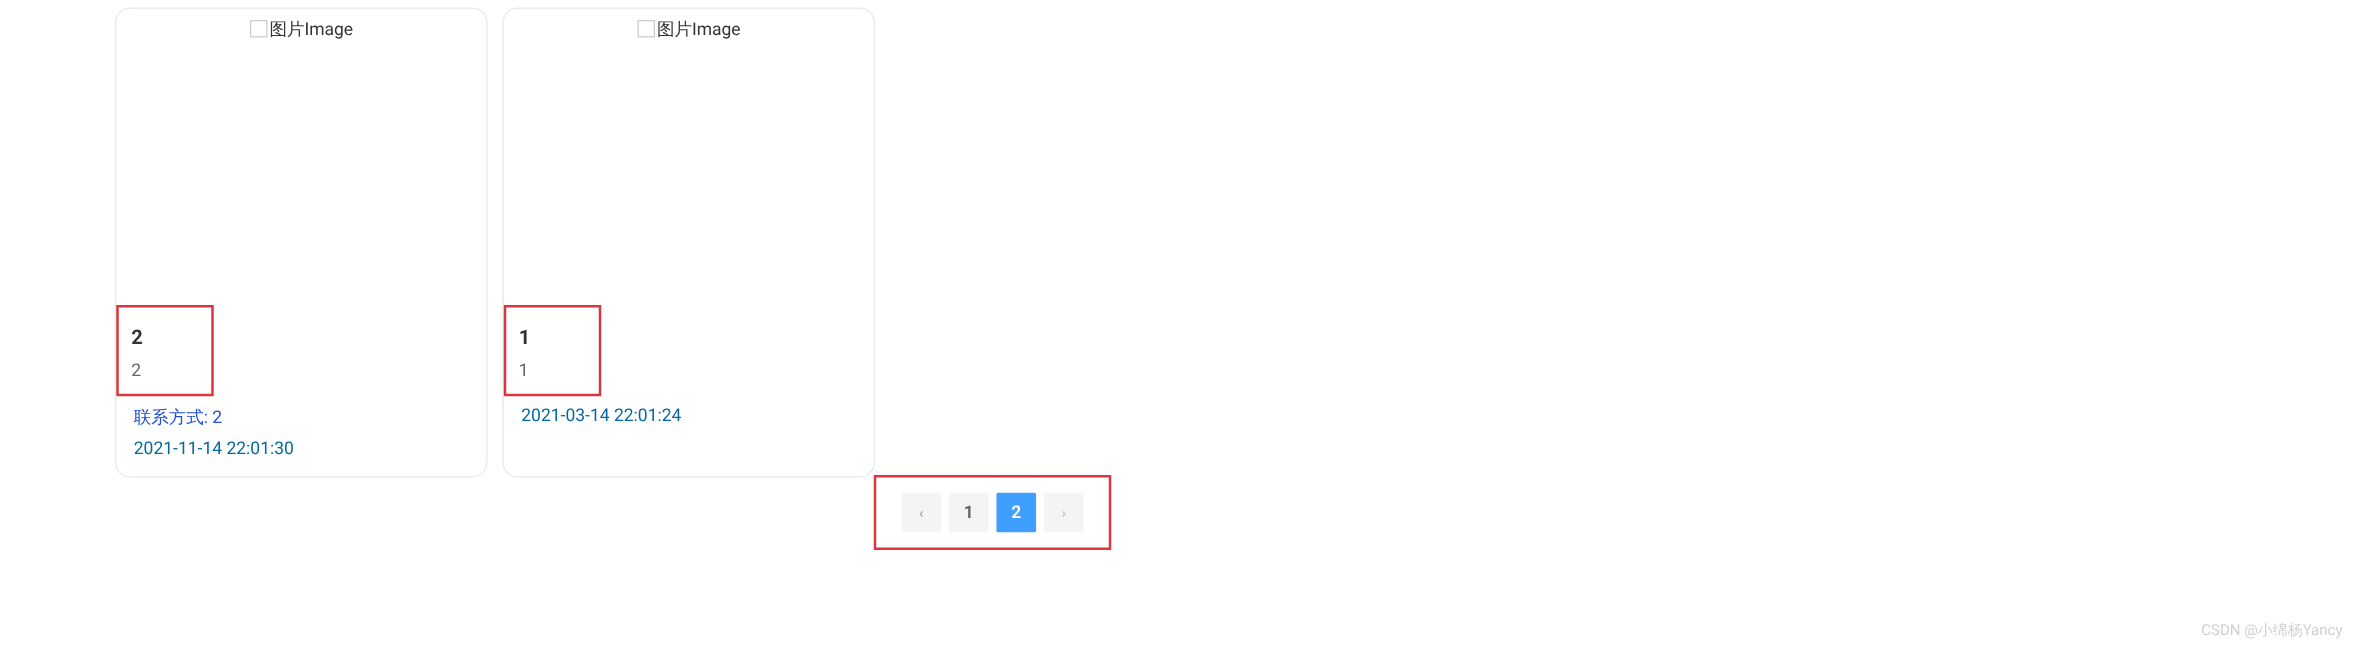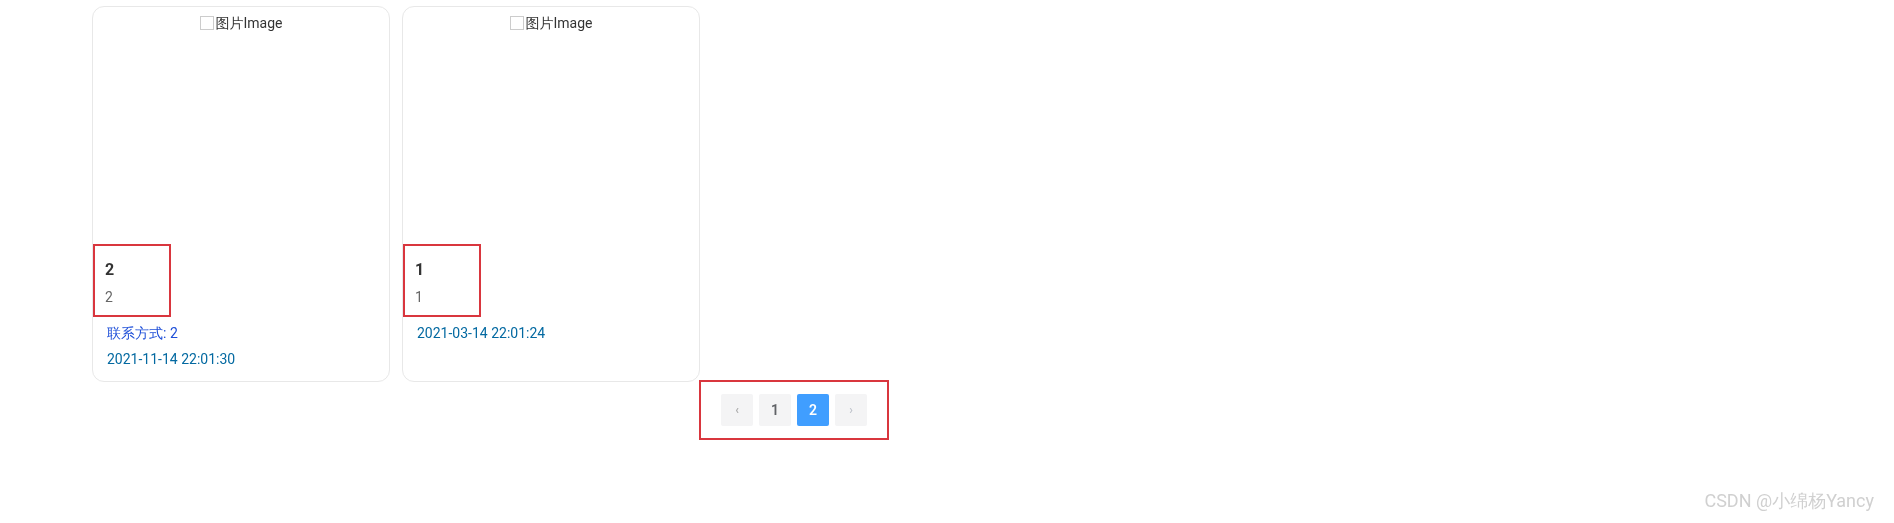--- a/index.html
+++ b/index.html
@@ -118,21 +118,21 @@
       color: #fff;
     }
     .page-btn.disabled {
       color: #c0c4cc;
       cursor: not-allowed;
     }
     .watermark {
       position: absolute;
       bottom: 10px;
       right: 20px;
-      font-size: 18px;
+      font-size: 12px;
       color: #d0d0d0;
       font-weight: 400;
     }
   </style>
 </head>
 <body>
 
 <div class="cards-container">
   <div class="card">
     <div class="card-image-area">

